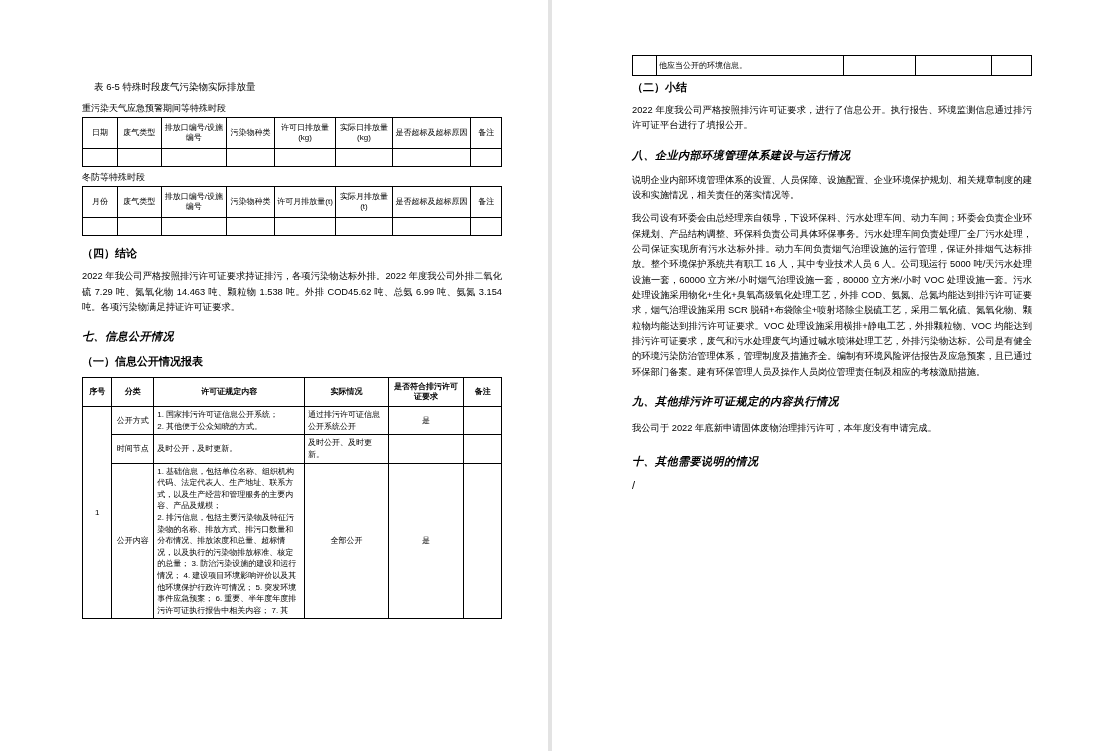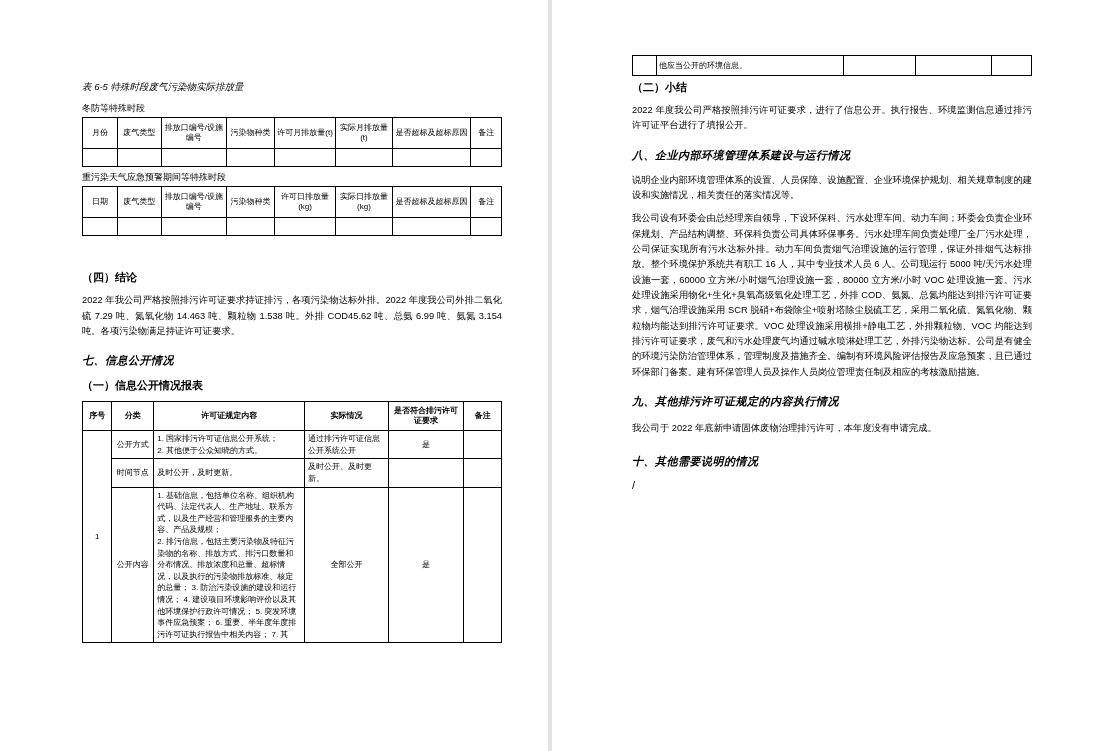--- a/index.html
+++ b/index.html
@@ -49,22 +49,21 @@
   .content-right {
     position: absolute;
     left: 80px;
     top: 55px;
     width: 400px;
   }
   
   .caption {
     font-size: 9.5px;
     line-height: 1.5;
-    margin: 0 0 8px 0;
-    font-style: italic;
+    margin: 0 0 8px 12px;
   }
   .h2 {
     font-size: 11px;
     font-weight: bold;
     margin: 14px 0 10px 0;
     letter-spacing: 0.5px;
     font-style: italic;
   }
   .h3 {
     font-size: 11px;
@@ -129,20 +128,58 @@
     margin: 6px 0 0 0;
   }
 </style>
 </head>
 <body>
 
 <div class="page page-left">
   <div class="content-left">
 
     <div class="caption">表 6-5 特殊时段废气污染物实际排放量</div>
+
+    <div class="tbl-block">
+      <div class="tbl-sub">重污染天气应急预警期间等特殊时段</div>
+      <table class="t1">
+        <colgroup>
+          <col style="width:8%">
+            <col style="width:10%">
+            <col style="width:15%">
+            <col style="width:11%">
+            <col style="width:14%">
+            <col style="width:13%">
+            <col style="width:18%">
+            <col style="width:7%">
+        </colgroup>
+        <tbody>
+            <tr class="hdr">
+          <td class="small-hdr">日期</td>
+          <td class="small-hdr">废气类型</td>
+          <td class="small-hdr">排放口编号/设施编号</td>
+          <td class="small-hdr">污染物种类</td>
+          <td class="small-hdr">许可日排放量(kg)</td>
+          <td class="small-hdr">实际日排放量(kg)</td>
+          <td class="small-hdr">是否超标及超标原因</td>
+          <td class="small-hdr">备注</td>
+        </tr>
+        <tr>
+          <td></td>
+          <td></td>
+          <td></td>
+          <td></td>
+          <td></td>
+          <td></td>
+          <td></td>
+          <td></td>
+        </tr>
+      </tbody>
+        </table>
+    </div>
 
     <div class="tbl-block">
       <div class="tbl-sub">冬防等特殊时段</div>
       <table class="t1">
         <colgroup>
           <col style="width:8%">
             <col style="width:10%">
             <col style="width:15%">
             <col style="width:11%">
             <col style="width:14%">
@@ -168,59 +205,21 @@
           <td></td>
           <td></td>
           <td></td>
           <td></td>
           <td></td>
         </tr>
       </tbody>
         </table>
     </div>
 
-    <div class="tbl-block">
-      <div class="tbl-sub">重污染天气应急预警期间等特殊时段</div>
-      <table class="t1">
-        <colgroup>
-          <col style="width:8%">
-            <col style="width:10%">
-            <col style="width:15%">
-            <col style="width:11%">
-            <col style="width:14%">
-            <col style="width:13%">
-            <col style="width:18%">
-            <col style="width:7%">
-        </colgroup>
-        <tbody>
-            <tr class="hdr">
-          <td class="small-hdr">日期</td>
-          <td class="small-hdr">废气类型</td>
-          <td class="small-hdr">排放口编号/设施编号</td>
-          <td class="small-hdr">污染物种类</td>
-          <td class="small-hdr">许可日排放量(kg)</td>
-          <td class="small-hdr">实际日排放量(kg)</td>
-          <td class="small-hdr">是否超标及超标原因</td>
-          <td class="small-hdr">备注</td>
-        </tr>
-        <tr>
-          <td></td>
-          <td></td>
-          <td></td>
-          <td></td>
-          <td></td>
-          <td></td>
-          <td></td>
-          <td></td>
-        </tr>
-      </tbody>
-        </table>
-    </div>
-
-    <div class="h3" style="margin-top:34px">（四）结论</div>
+    <div class="h3" style="margin-top:10px">（四）结论</div>
     <div class="para">2022 年我公司严格按照排污许可证要求持证排污，各项污染物达标外排。2022 年度我公司外排二氧化硫 7.29 吨、氮氧化物 14.463 吨、颗粒物 1.538 吨。外排 COD45.62 吨、总氨 6.99 吨、氨氮 3.154 吨。各项污染物满足持证许可证要求。</div>
 
     <div class="h2">七、信息公开情况</div>
     <div class="h3">（一）信息公开情况报表</div>
 
 
     <table class="t2">
       <colgroup>
         <col style="width:7%">
           <col style="width:10%">

